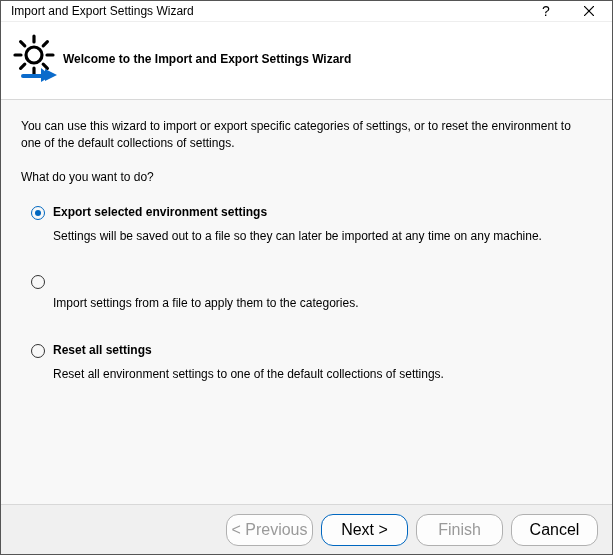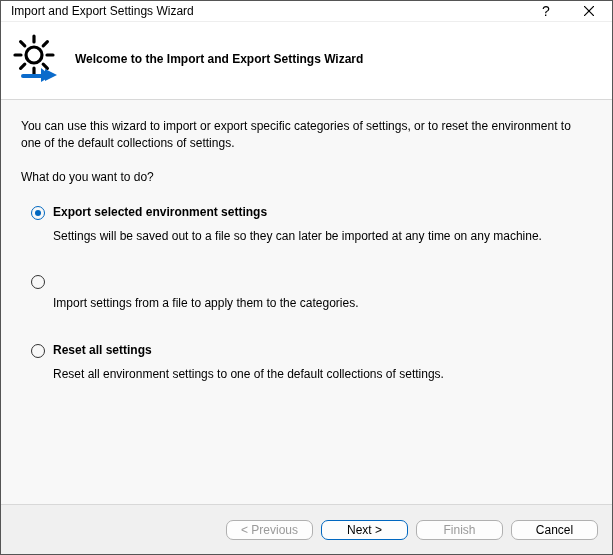--- a/index.html
+++ b/index.html
@@ -33,21 +33,21 @@
     }
     .titlebar-btn svg { stroke: #000; }
     .titlebar-help { font-size: 14px; width: 40px; }
 
     .header {
       display: flex;
       align-items: center;
       padding: 10px 16px 14px 10px;
       background: #fff;
       border-bottom: 1px solid #d8d8d8;
-      gap: 14px;
+      gap: 2px;
     }
     .header h1 { font-size: 12px; font-weight: 700; color: #000; }
 
     .content {
       flex: 1;
       padding: 18px 20px 10px 20px;
       background: #f8f8f8;
       color: #000;
       line-height: 1.45;
       overflow: auto;
@@ -89,27 +89,27 @@
       background: #f0f0f0;
       border-top: 1px solid #d8d8d8;
       display: flex;
       align-items: center;
       justify-content: flex-end;
       gap: 8px;
       padding: 0 14px;
     }
     .btn {
       min-width: 87px;
-      height: 20px;
+      height: 32px;
       border: 1px solid #b0b0b0;
       background: #fdfdfd;
-      font-size: 12px;
+      font-size: 16px;
       font-family: inherit;
       color: #000;
-      border-radius: 7px;
+      border-radius: 12px;
       cursor: pointer;
     }
     .btn.primary { border-color: #0067c0; }
     .btn:disabled { color: #9a9a9a; cursor: default; }
   </style>
 </head>
 <body>
 
 <div class="titlebar">
   <div class="titlebar-title">Import and Export Settings Wizard</div>

